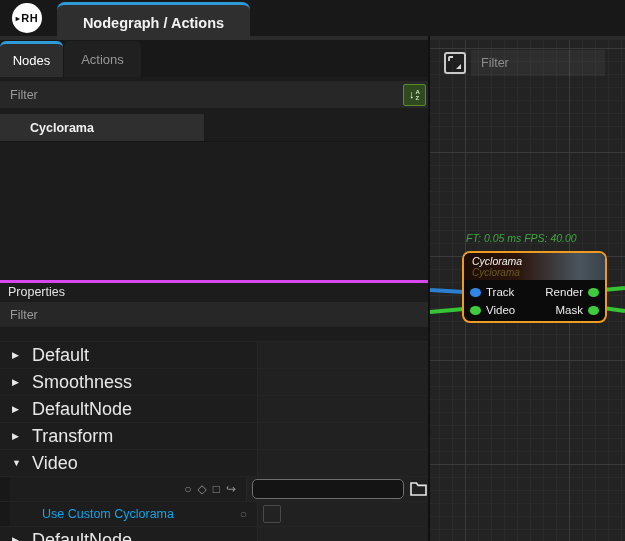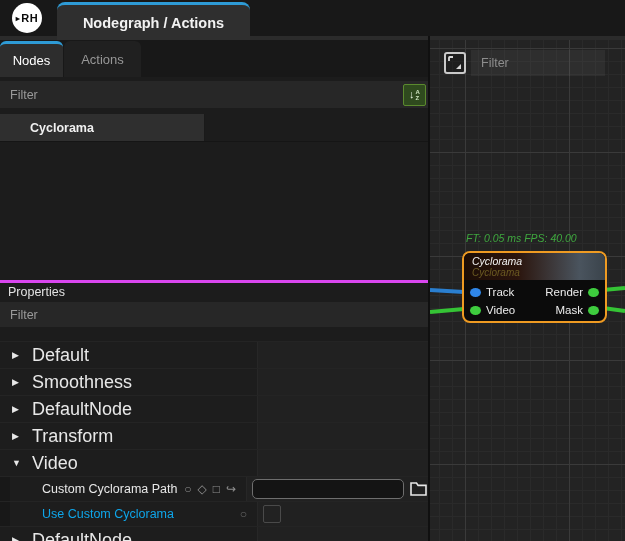--- a/index.html
+++ b/index.html
@@ -170,21 +170,20 @@
       <div class="trow grow">
         <div class="lab">
           <span class="caret">▼</span>
           <span class="glabel">Video</span>
         </div>
         <div class="val"></div>
       </div>
 
       <div class="trow prow">
         <div class="lab">
-          <span class="plabel">Custom Cyclorama Path</span>
           <span class="pin-icons">
             <span>○</span>
             <span>◇</span>
             <span>□</span>
             <span>↪</span>
           </span>
         </div>
         <div class="val">
           <input class="path-input" type="text" value="" style="">
           <button class="folder-btn">

